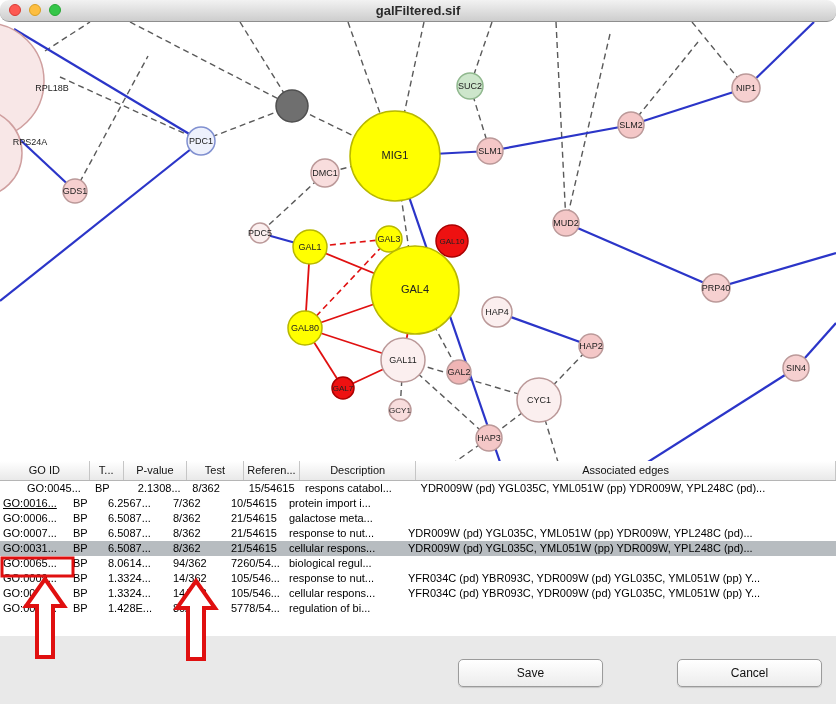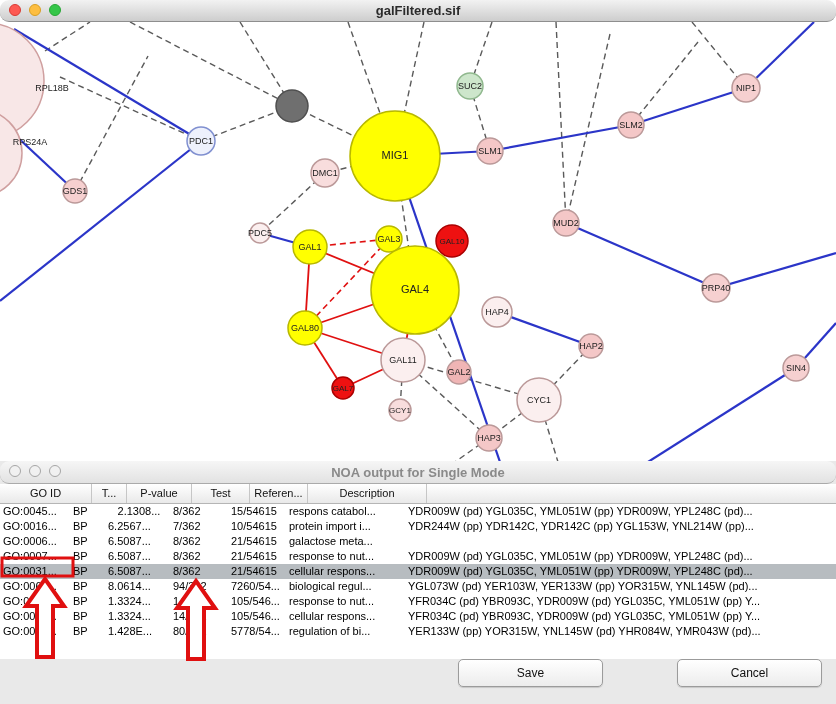--- a/index.html
+++ b/index.html
@@ -171,55 +171,47 @@
       <circle cx="400" cy="388" r="11" fill="#f8dddd" stroke="#bb9999" stroke-width="1.5"></circle>
       <text x="400" y="391" class="node-label" font-size="8">GCY1</text>
       <circle cx="539" cy="378" r="22" fill="#fbefef" stroke="#bb9999" stroke-width="1.5"></circle>
       <text x="539" y="381" class="node-label" font-size="9">CYC1</text>
       <circle cx="489" cy="416" r="13" fill="#f4c7c7" stroke="#bb9999" stroke-width="1.5"></circle>
       <text x="489" y="419" class="node-label" font-size="9">HAP3</text>
     </svg>
 </div>
 
 <div class="noa-window">
-  <div class="titlebar inactive">
-    <div class="lights">
-      <span class="light off"></span>
-      <span class="light off"></span>
-      <span class="light off"></span>
-    </div>
-    <span class="title">NOA output for Single Mode</span>
-  </div>
 
   <div class="tbl-head" id="thead">
       <span class="th" style="width: 92px;">GO ID</span>
       <span class="th" style="width: 35px;">T...</span>
       <span class="th" style="width: 65px;">P-value</span>
       <span class="th" style="width: 58px;">Test</span>
       <span class="th" style="width: 58px;">Referen...</span>
       <span class="th" style="width: 119px;">Description</span>
+      <span class="th" style="width: 431px;">Associated edges</span>
     </div>
   <div class="tbl-body" id="tbody">
       <div class="tr">
-        <span class="td" style="width: 70px;">GO:0045...</span>
+        <span class="td" style="width: 70px; margin-left: 24px;">GO:0045...</span>
         <span class="td" style="width: 35px;">BP</span>
         <span class="td" style="width: 65px; text-align: center;">2.1308...</span>
         <span class="td" style="width: 58px;">8/362</span>
         <span class="td" style="width: 58px;">15/54615</span>
         <span class="td" style="width: 119px;">respons catabol...</span>
         <span class="td" style="width: 431px;">YDR009W (pd) YGL035C, YML051W (pp) YDR009W, YPL248C (pd)...</span>
       </div>
       <div class="tr">
-        <span class="td" style="width: 70px;">GO:0016...</span>
+        <span class="td" style="width: 70px; text-decoration: underline;">GO:0016...</span>
         <span class="td" style="width: 35px;">BP</span>
         <span class="td" style="width: 65px;">6.2567...</span>
         <span class="td" style="width: 58px;">7/362</span>
         <span class="td" style="width: 58px;">10/54615</span>
         <span class="td" style="width: 119px;">protein import i...</span>
-        <span class="td" style="width: 431px;">YDR244W (pp) YDR142C, YDR142C (pp) YGL153W, YNL214W (pp)...</span>
       </div>
       <div class="tr">
         <span class="td" style="width: 70px;">GO:0006...</span>
         <span class="td" style="width: 35px;">BP</span>
         <span class="td" style="width: 65px;">6.5087...</span>
         <span class="td" style="width: 58px;">8/362</span>
         <span class="td" style="width: 58px;">21/54615</span>
         <span class="td" style="width: 119px;">galactose meta...</span>
       </div>
       <div class="tr">
@@ -240,21 +232,20 @@
         <span class="td" style="width: 119px;">cellular respons...</span>
         <span class="td" style="width: 431px;">YDR009W (pd) YGL035C, YML051W (pp) YDR009W, YPL248C (pd)...</span>
       </div>
       <div class="tr">
         <span class="td" style="width: 70px;">GO:0065...</span>
         <span class="td" style="width: 35px;">BP</span>
         <span class="td" style="width: 65px;">8.0614...</span>
         <span class="td" style="width: 58px;">94/362</span>
         <span class="td" style="width: 58px;">7260/54...</span>
         <span class="td" style="width: 119px;">biological regul...</span>
-        <span class="td" style="width: 431px;">YGL073W (pd) YER103W, YER133W (pp) YOR315W, YNL145W (pd)...</span>
       </div>
       <div class="tr">
         <span class="td" style="width: 70px;">GO:0009...</span>
         <span class="td" style="width: 35px;">BP</span>
         <span class="td" style="width: 65px;">1.3324...</span>
         <span class="td" style="width: 58px;">14/362</span>
         <span class="td" style="width: 58px;">105/546...</span>
         <span class="td" style="width: 119px;">response to nut...</span>
         <span class="td" style="width: 431px;">YFR034C (pd) YBR093C, YDR009W (pd) YGL035C, YML051W (pp) Y...</span>
       </div>
@@ -267,21 +258,20 @@
         <span class="td" style="width: 119px;">cellular respons...</span>
         <span class="td" style="width: 431px;">YFR034C (pd) YBR093C, YDR009W (pd) YGL035C, YML051W (pp) Y...</span>
       </div>
       <div class="tr">
         <span class="td" style="width: 70px;">GO:0050...</span>
         <span class="td" style="width: 35px;">BP</span>
         <span class="td" style="width: 65px;">1.428E...</span>
         <span class="td" style="width: 58px;">80/362</span>
         <span class="td" style="width: 58px;">5778/54...</span>
         <span class="td" style="width: 119px;">regulation of bi...</span>
-        <span class="td" style="width: 431px;">YER133W (pp) YOR315W, YNL145W (pd) YHR084W, YMR043W (pd)...</span>
       </div>
     </div>
 
   <div class="btn-row">
     <button class="btn-save">Save</button>
     <button class="btn-cancel">Cancel</button>
   </div>
 </div>
 
 <svg class="overlay" width="836" height="704" viewBox="0 0 836 704">

